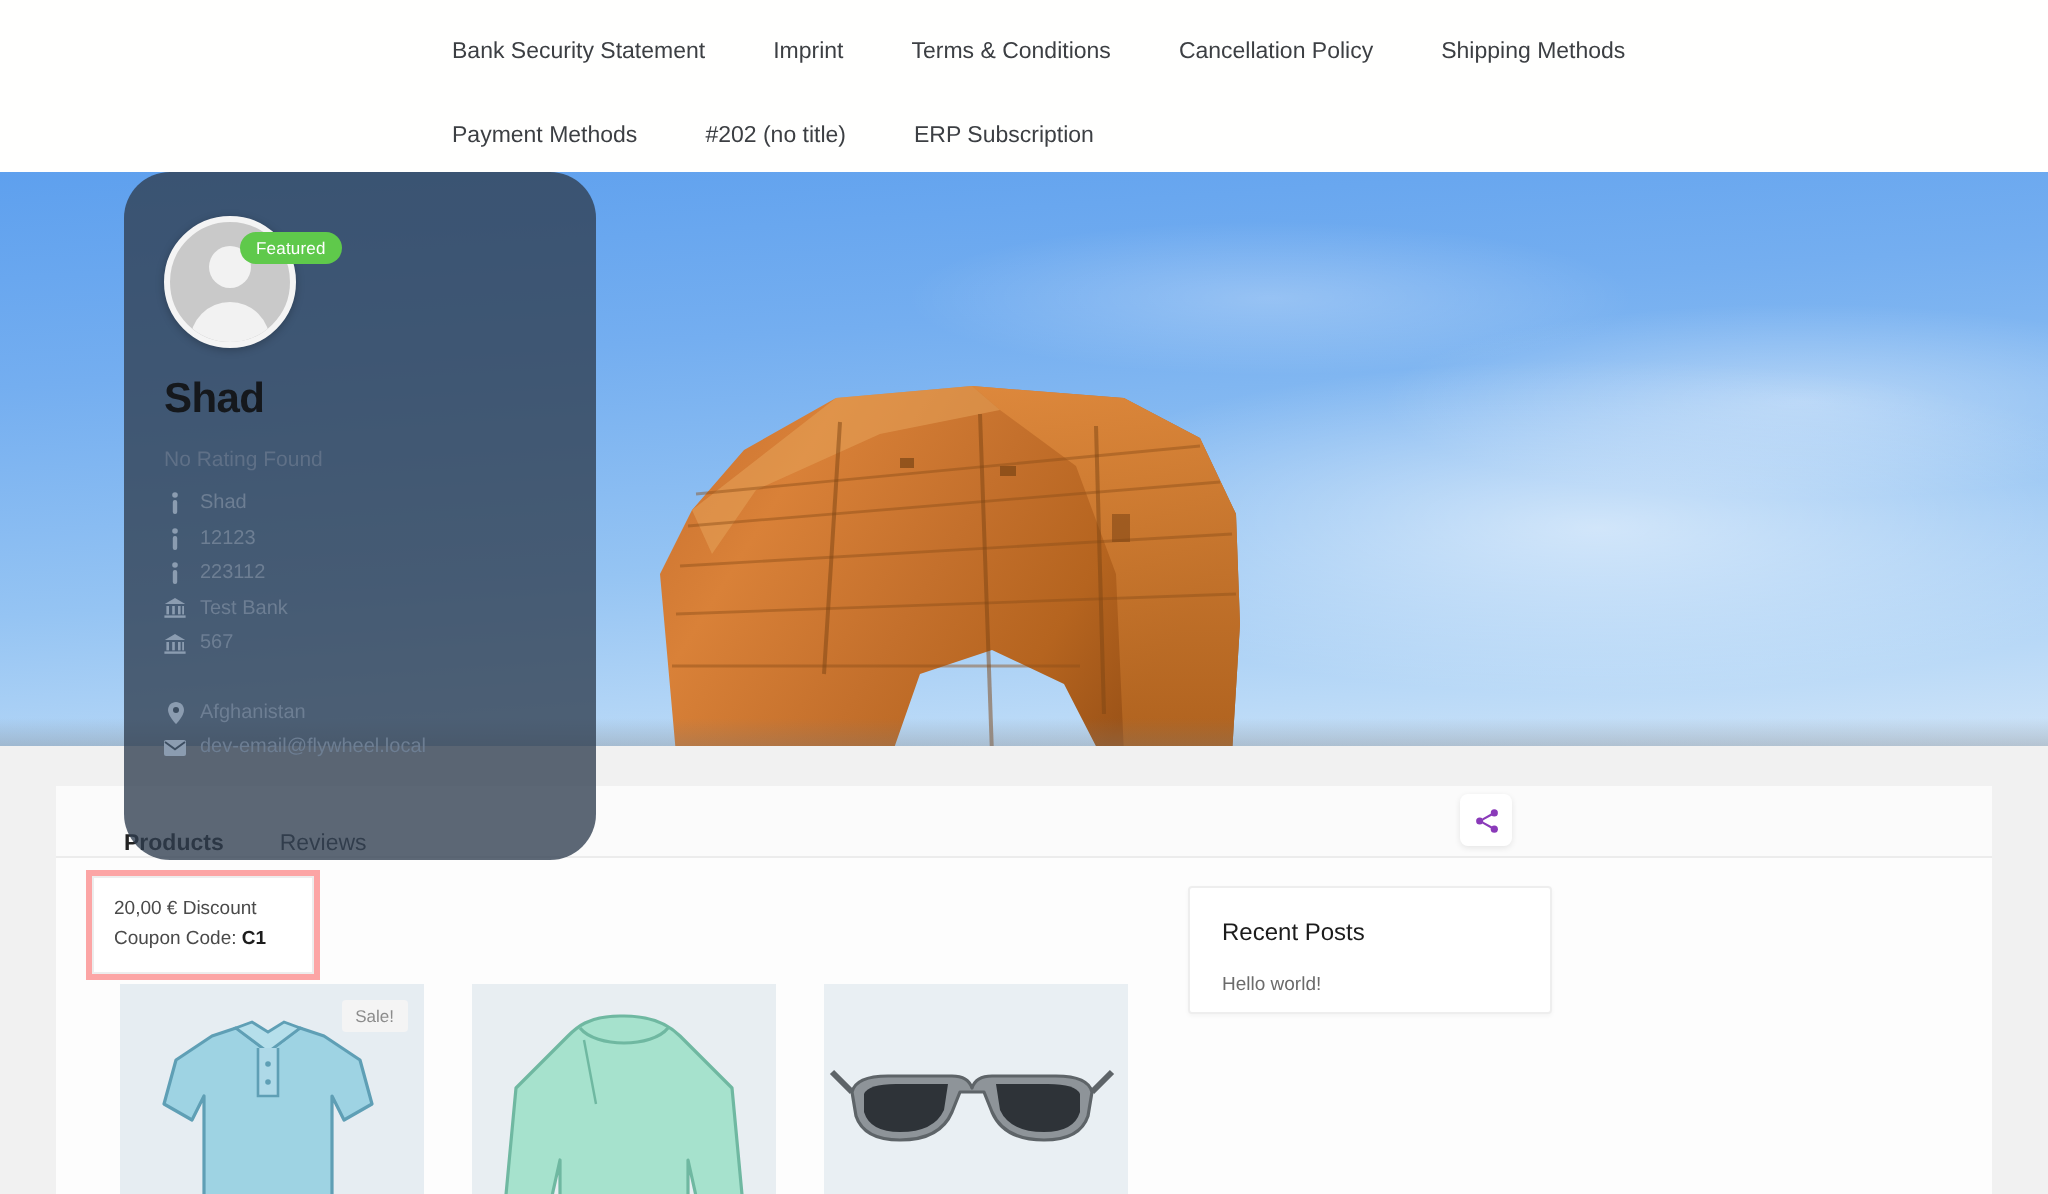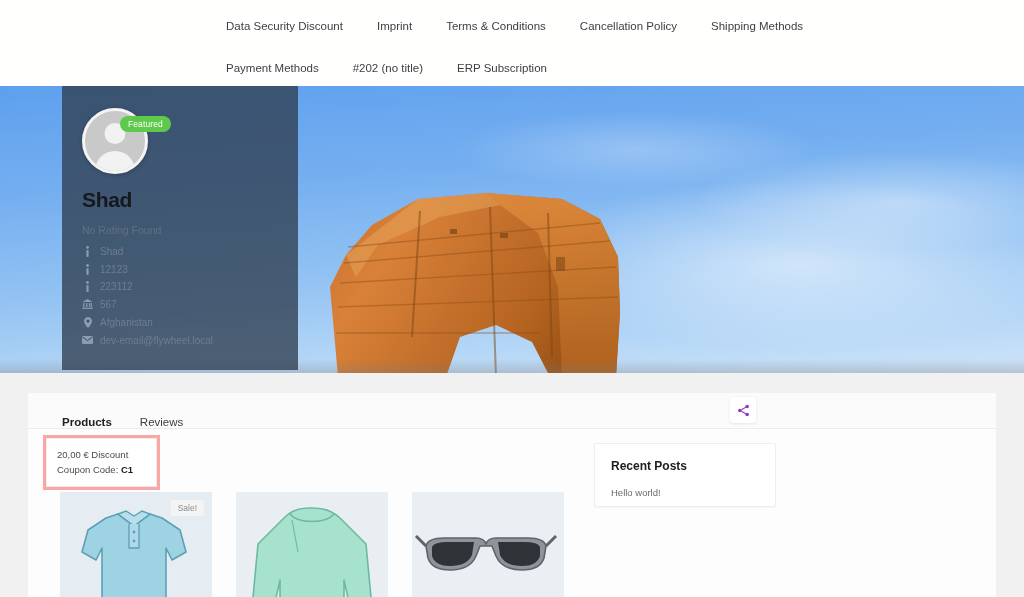--- a/index.html
+++ b/index.html
@@ -65,23 +65,23 @@
   .rock {
     position: absolute; left: 300px; bottom: -4px; width: 430px; height: 240px;
   }
   .banner-fade {
     position: absolute; left: 0; right: 0; bottom: 0; height: 14px;
     background: linear-gradient(to bottom, rgba(0,0,0,0), rgba(120,120,120,.30));
   }
 
   
   .profile {
-    position: absolute; left: 62px; top: 86px; width: 236px; height: 284px;
+    position: absolute; left: 62px; top: 86px; width: 236px; height: 344px;
     background: rgba(47,62,80,.78);
-    padding: 18px 18px 0 20px; color: #dfe3e8; z-index: 4;
+    padding: 18px 18px 0 20px; color: #dfe3e8; z-index: 4; border-radius: 23px;
   }
   .avatar-wrap { position: relative; width: 66px; height: 66px; margin-top: 4px; }
   .avatar {
     width: 66px; height: 66px; border-radius: 50%;
     background: #c9c9c9; border: 3px solid #f4f4f4;
     overflow: hidden; position: relative; cursor: pointer;
     box-shadow: 0 1px 4px rgba(0,0,0,.25);
   }
   .avatar .head {
     position: absolute; left: 50%; top: 12px; transform: translateX(-50%);
@@ -100,21 +100,21 @@
   .store-name {
     font-size: 21px; font-weight: bold; color: #15181c;
     margin-top: 14px; letter-spacing: -.3px; line-height: 24px;
   }
   .rating { font-size: 10.5px; color: #5f7087; margin-top: 10px; line-height: 16px; }
   .info-list { margin-top: 5px; }
   .info-row {
     display: flex; align-items: center; gap: 7px;
     font-size: 10px; color: #6d7e93; line-height: 17.5px; height: 17.5px;
   }
-  .info-row.spaced { margin-top: 1px; }
+  .info-row.spaced { margin-top: 17px; }
   .ic { width: 11px; display: inline-flex; justify-content: center; flex: none; }
   .ic svg { display: block; }
 
   
   .tabbar {
     position: absolute; left: 28px; top: 393px; width: 968px; height: 36px;
     background: #fbfbfb; display: flex; align-items: flex-end;
     border-bottom: 1px solid #ececec; z-index: 3;
   }
   .tabs { display: flex; margin-left: 34px; }
@@ -161,35 +161,35 @@
     padding: 3px 7px; border-radius: 2px;
   }
 
   .widget {
     position: absolute; left: 566px; top: 34px;
     width: 182px; height: 64px; background: #fff;
     border: 1px solid #eeeeee; border-radius: 2px;
     box-shadow: 0 1px 2px rgba(0,0,0,.04);
     padding: 14px 16px;
   }
-  .widget-title { font-size: 12px; font-weight: bold; color: #1c1c1c; line-height: 16px; }
+  .widget-title { font-size: 12px; font-weight: normal; color: #1c1c1c; line-height: 16px; }
   .widget-item {
     font-size: 9.5px; color: #6b6b6b; margin-top: 12px;
     cursor: pointer; line-height: 13px;
   }
 </style>
 </head>
 <body>
 
 <div class="page">
 
   <header class="site-header">
 
     <nav class="nav">
-      <a>Data Security Discount</a>
+      <a>Bank Security Statement</a>
       <a>Imprint</a>
       <a>Terms &amp; Conditions</a>
       <a>Cancellation Policy</a>
       <a>Shipping Methods</a>
       <a class="row2">Payment Methods</a>
       <a class="row2">#202 (no title)</a>
       <a class="row2">ERP Subscription</a>
     </nav>
   </header>
 
@@ -275,20 +275,33 @@
         <span class="ic">
             <svg width="11" height="10" viewBox="0 0 11 10">
               <path d="M5.5 0 L10.6 3 H0.4 Z" fill="#8b9cb0"></path>
               <rect x="1.2" y="4" width="1.3" height="4.2" fill="#8b9cb0"></rect>
               <rect x="4.1" y="4" width="1.3" height="4.2" fill="#8b9cb0"></rect>
               <rect x="7" y="4" width="1.3" height="4.2" fill="#8b9cb0"></rect>
               <rect x="9.1" y="4" width="0.9" height="4.2" fill="#8b9cb0"></rect>
               <rect x="0.2" y="8.7" width="10.6" height="1.2" fill="#8b9cb0"></rect>
             </svg>
           </span>
+        <span>Test Bank</span>
+      </div>
+      <div class="info-row">
+        <span class="ic">
+            <svg width="11" height="10" viewBox="0 0 11 10">
+              <path d="M5.5 0 L10.6 3 H0.4 Z" fill="#8b9cb0"></path>
+              <rect x="1.2" y="4" width="1.3" height="4.2" fill="#8b9cb0"></rect>
+              <rect x="4.1" y="4" width="1.3" height="4.2" fill="#8b9cb0"></rect>
+              <rect x="7" y="4" width="1.3" height="4.2" fill="#8b9cb0"></rect>
+              <rect x="9.1" y="4" width="0.9" height="4.2" fill="#8b9cb0"></rect>
+              <rect x="0.2" y="8.7" width="10.6" height="1.2" fill="#8b9cb0"></rect>
+            </svg>
+          </span>
         <span>567</span>
       </div>
       <div class="info-row spaced">
         <span class="ic">
             <svg width="8" height="11" viewBox="0 0 8 11">
               <path d="M4 0C1.8 0 0 1.8 0 4c0 3 4 7 4 7s4-4 4-7c0-2.2-1.8-4-4-4z" fill="#8b9cb0"></path>
               <circle cx="4" cy="4" r="1.5" fill="#3c4d60"></circle>
             </svg>
           </span>
         <span>Afghanistan</span>

